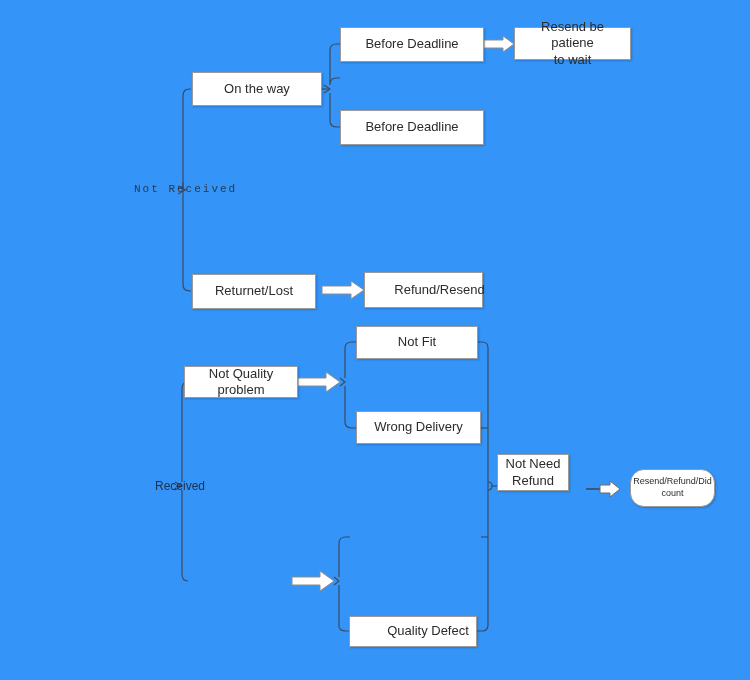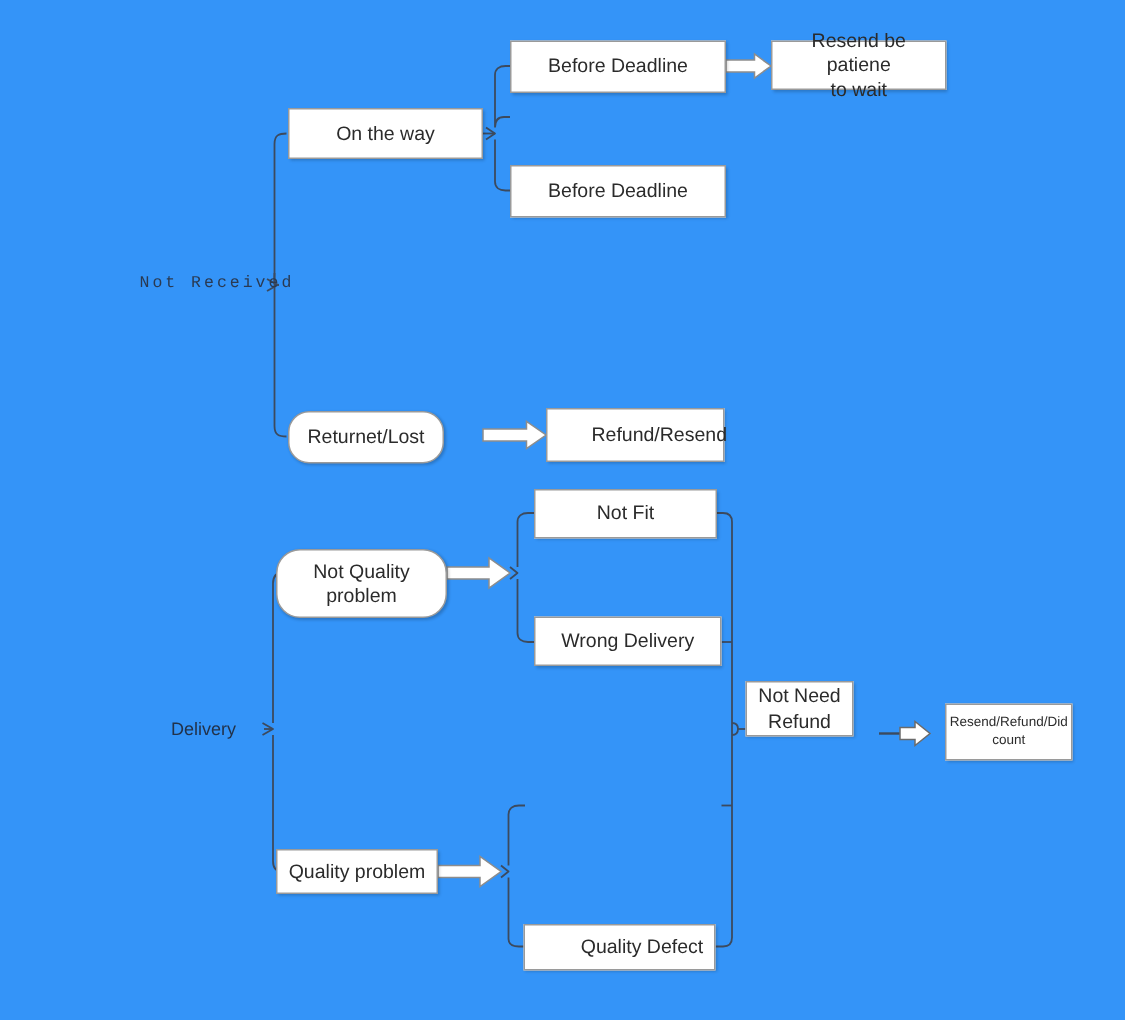--- a/index.html
+++ b/index.html
@@ -27,26 +27,28 @@
     text-align: center;
     color: #2b2b2b;
     font-size: 13px;
     line-height: 1.25;
     padding: 2px 4px;
     white-space: pre-line;
   }
   .node.small {
     font-size: 9px;
     line-height: 1.3;
+    border-radius: 14px;
   }
   .root-label {
     position: absolute;
     color: #22324a;
     font-size: 12px;
     white-space: nowrap;
+    margin-left: 41px;
   }
   .root-label.mono {
     font-family: "Liberation Mono", "DejaVu Sans Mono", monospace;
     letter-spacing: 2px;
     color: #2a3a52;
     font-size: 11px;
   }
   .connector {
     position: absolute;
     top: 0;
@@ -104,43 +106,42 @@
       <path d="M488,478 L488,494"></path>
       <path d="M488,482 C491,482 492,484 492,486 C492,488 491,490 488,490"></path>
       <path d="M492,486 L497,486"></path>
 
       <path d="M586,489 L602,489" stroke-width="1.6"></path>
       <path d="M600,485 L610,485 L610,481 L620,489 L610,497 L610,493 L600,493 Z" fill="#ffffff" stroke="#6b6b6b" stroke-width="1" stroke-linejoin="miter"></path>
     </g>
   </svg>
 
   <div class="root-label mono" style="left:93px; top:183px;">Not Received</div>
-  <div class="root-label" style="left:114px; top:479px;">Delivery</div>
+  <div class="root-label" style="left:114px; top:479px;">Received</div>
 
   <div class="node" style="left:192px; top:72px; width:130px; height:34px;">On the way</div>
 
   <div class="node" style="left:340px; top:27px; width:144px; height:35px;">Before Deadline</div>
 
   <div class="node" style="left:340px; top:110px; width:144px; height:35px;">Before Deadline</div>
 
   <div class="node" style="left:514px; top:27px; width:117px; height:33px;">Resend be patiene
 to wait</div>
 
-  <div class="node" style="left:192px; top:274px; width:104px; height:35px;border-radius:14px;">Returnet/Lost</div>
+  <div class="node" style="left:192px; top:274px; width:124px; height:35px;">Returnet/Lost</div>
 
   <div class="node" style="left:364px; top:272px; width:119px; height:36px;padding-left:36px;">Refund/Resend</div>
 
-  <div class="node" style="left:184px; top:366px; width:114px; height:46px;border-radius:16px;">Not Quality
+  <div class="node" style="left:184px; top:366px; width:114px; height:32px;">Not Quality
 problem</div>
 
   <div class="node" style="left:356px; top:411px; width:125px; height:33px;">Wrong Delivery</div>
 
   <div class="node" style="left:356px; top:326px; width:122px; height:33px;">Not Fit</div>
 
-  <div class="node" style="left:184px; top:566px; width:108px; height:30px;">Quality problem</div>
 
 
   <div class="node" style="left:349px; top:616px; width:128px; height:31px;padding-left:34px;">Quality Defect</div>
 
   <div class="node" style="left:497px; top:454px; width:72px; height:37px;">Not Need
 Refund</div>
 
   <div class="node small" style="left:630px; top:469px; width:85px; height:38px;">Resend/Refund/Did
 count</div>
 

